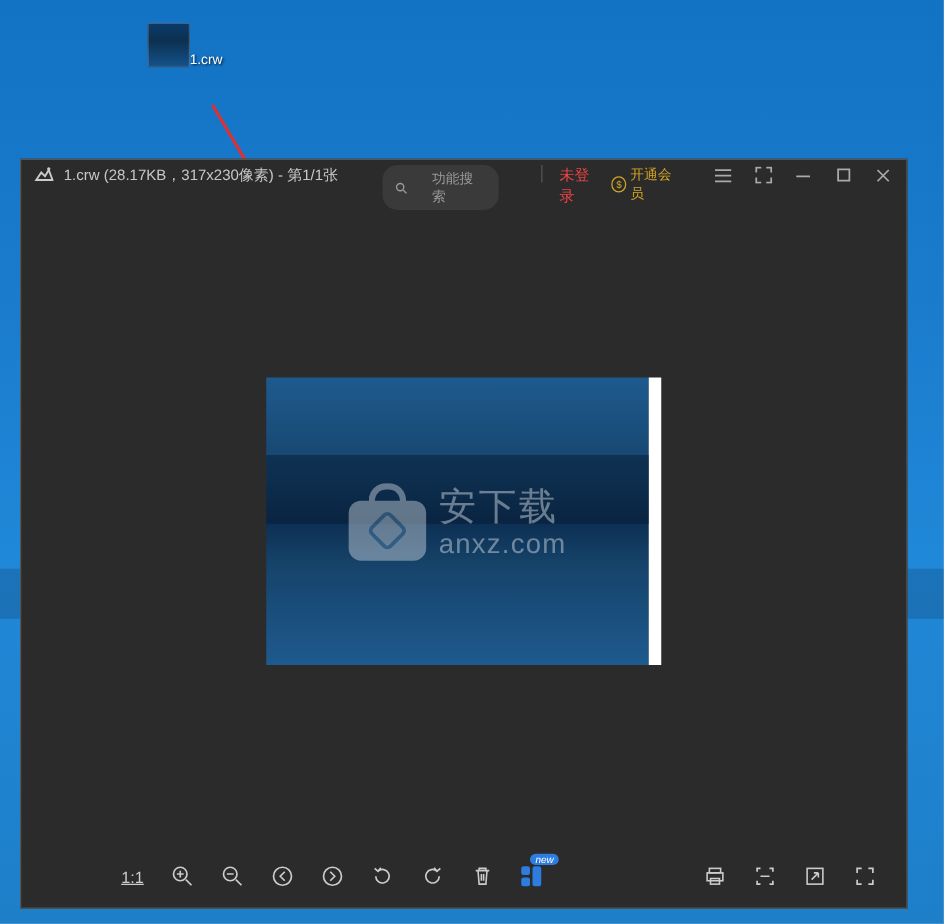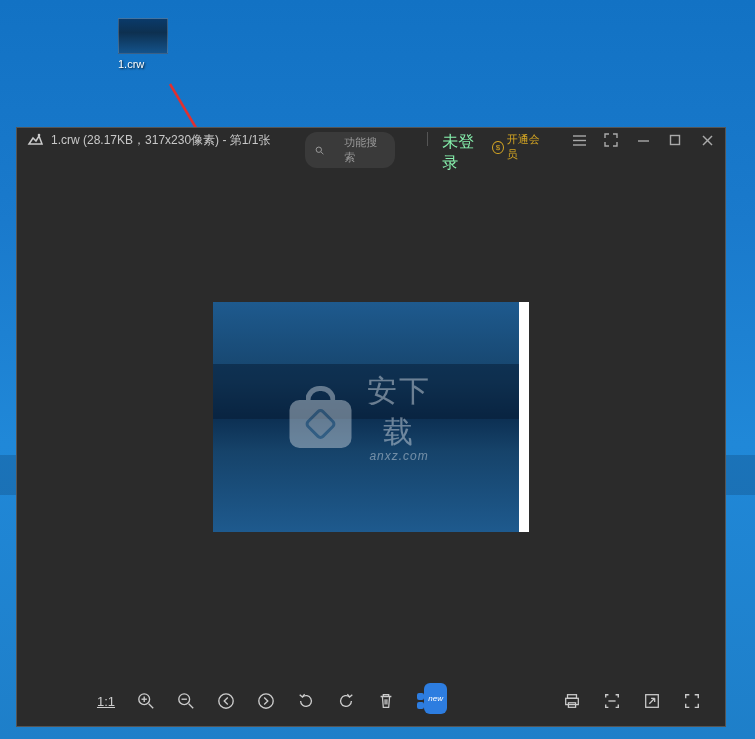--- a/index.html
+++ b/index.html
@@ -19,22 +19,22 @@
   background: rgba(10, 50, 90, 0.25);
 }
 .stripe1 { top: 455px; }
 
 .desktop-icon {
   position: absolute;
   top: 18px;
   left: 118px;
   width: 60px;
   display: flex;
-  flex-direction: column;
-  align-items: flex-start;
+  flex-direction: row;
+  align-items: flex-end;
   cursor: pointer;
 }
 .desktop-icon .thumb {
   width: 50px;
   height: 36px;
   background: linear-gradient(180deg, #0a3a6a 0%, #0d3050 40%, #14528a 100%);
   border: 1px solid rgba(255,255,255,0.2);
 }
 .desktop-icon .label {
   color: #fff;
@@ -78,21 +78,21 @@
   margin-left: 8px;
 }
 .spacer-sm { width: 12px; }
 .spacer { flex: 1; }
 .divider-v {
   width: 1px;
   height: 14px;
   background: #555;
   margin: 0 6px;
 }
-.login-text { color: #86efac; font-size: 16px; cursor: pointer; }
+.login-text { color: #ef4444; font-size: 12px; cursor: pointer; }
 .vip-badge {
   display: flex;
   align-items: center;
   gap: 3px;
   font-size: 11px;
   color: #d4a523;
   cursor: pointer;
 }
 .vip-badge .coin {
   width: 13px;
@@ -122,21 +122,20 @@
   align-items: center;
   justify-content: center;
   position: relative;
 }
 .image-preview {
   width: 316px;
   height: 230px;
   background: linear-gradient(180deg, #1e5a8e 0%, #16436a 35%, #0c2f52 50%, #16436a 65%, #1e5a8e 100%);
   position: relative;
   border-right: 10px solid #fff;
-  text-align: center;
 }
 .image-preview .dark-band {
   position: absolute;
   left: 0; right: 0;
   top: 62px;
   height: 55px;
   background: rgba(5, 25, 50, 0.5);
 }
 .watermark {
   position: absolute;
@@ -176,21 +175,21 @@
 }
 .watermark .bag-body .inner {
   width: 24px;
   height: 24px;
   border: 3px solid #5a8ab0;
   border-radius: 5px;
   transform: rotate(45deg);
 }
 .watermark .text-block { color: #e0e6ec; }
 .watermark .cn { font-size: 30px; font-weight: 500; letter-spacing: 2px; }
-.watermark .en { font-size: 12px; letter-spacing: 1px; margin-top: -4px; font-style: italic; }
+.watermark .en { font-size: 22px; letter-spacing: 1px; margin-top: -4px; }
 
 .toolbar {
   height: 50px;
   display: flex;
   align-items: center;
   gap: 22px;
   padding: 0 24px;
   justify-content: center;
 }
 .tb-group-left { display: flex; gap: 22px; align-items: center; flex: 1; justify-content: center; }
@@ -209,21 +208,21 @@
   text-decoration: underline;
   font-weight: 400;
 }
 .new-badge {
   position: absolute;
   top: -10px;
   right: -14px;
   background: #2d7de0;
   color: #fff;
   font-size: 8px;
-  padding: 11px 4px;
+  padding: 0 4px;
   border-radius: 6px;
   font-style: italic;
 }
 .snap-icon {
   display: flex;
   gap: 2px;
 }
 .snap-icon .sq {
   width: 7px;
   height: 7px;

